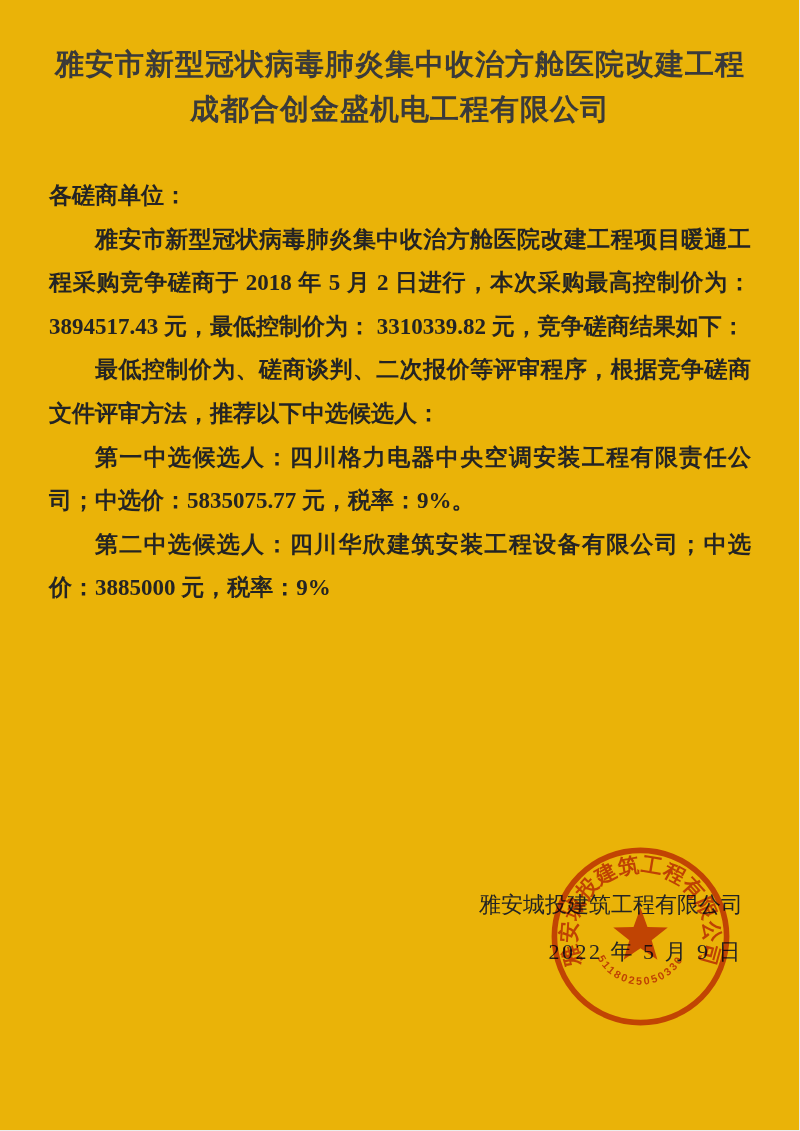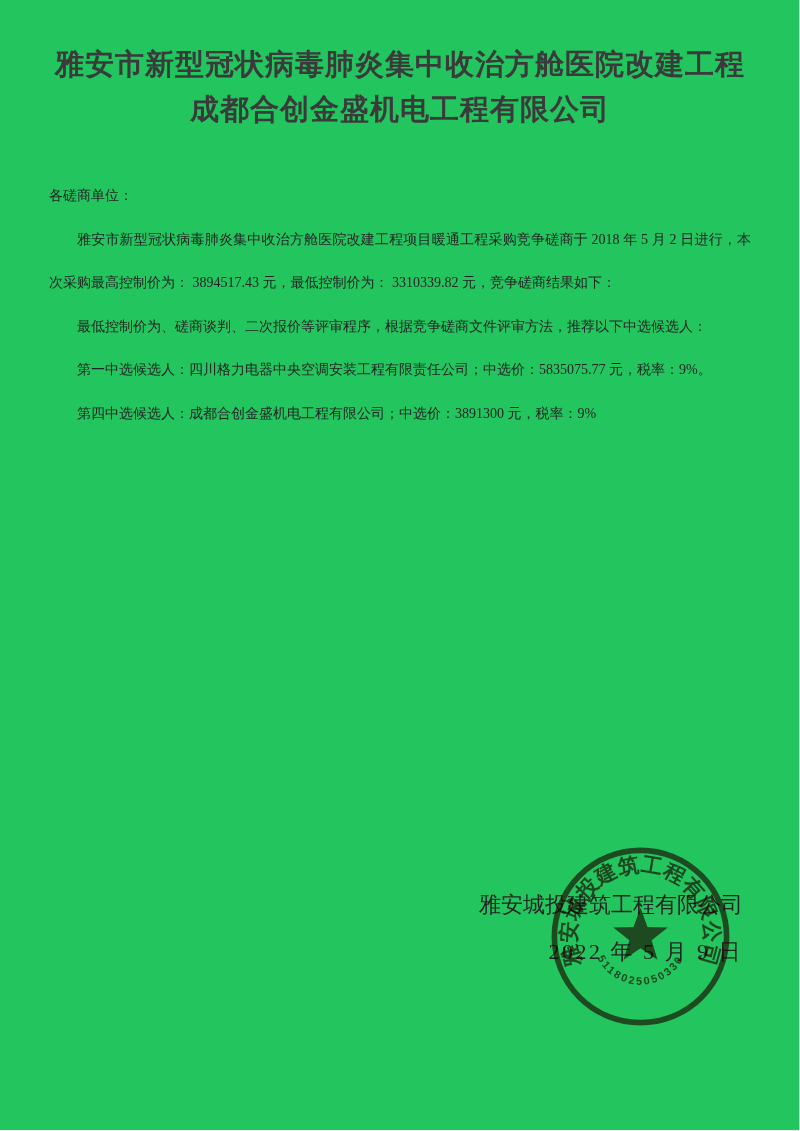--- a/index.html
+++ b/index.html
@@ -1,40 +1,41 @@
 <!DOCTYPE html>
 <html lang="zh"><head>
 <meta charset="utf-8">
 <style>
   html, body { margin:0; padding:0; background:#ffffff; }
   .page {
     position:relative;
     width:800px; height:1131px;
-    background:#22c55e;
+    background:#eab308;
     overflow:hidden;
     color:#242424;
     box-shadow: inset -1px 0 0 #ececec, inset 0 -1px 0 #ececec;
   }
   .title-block {
     position:absolute; top:42px; left:0; width:100%;
     text-align:center;
     font-family:"Liberation Sans","DejaVu Sans",sans-serif;
     font-weight:700;
     font-size:29px;
     line-height:45px;
     color:#3a3a3a;
     letter-spacing:1px;
   }
   .body-block {
     position:absolute; top:174px; left:49px; width:702px;
     font-family:"Liberation Serif","DejaVu Serif",serif;
-    font-size:14px;
+    font-size:23px;
     line-height:43.6px;
     text-align:justify;
     color:#242424;
+    font-weight:bold;
   }
   .body-block p { margin:0; padding:0; }
   .para { text-indent:2em; }
   .signature-block {
     position:absolute; top:881px; right:57px;
     text-align:right;
     font-family:"Liberation Serif","DejaVu Serif",serif;
     font-size:22px;
     line-height:47px;
     color:#242424;
@@ -66,21 +67,21 @@
   <header class="title-block">
     <div>雅安市新型冠状病毒肺炎集中收治方舱医院改建工程</div>
     <div>成都合创金盛机电工程有限公司</div>
   </header>
 
   <main class="body-block">
     <p class="salutation">各磋商单位：</p>
     <p class="para">雅安市新型冠状病毒肺炎集中收治方舱医院改建工程项目暖通工程采购竞争磋商于 2018 年 5 月 2 日进行，本次采购最高控制价为： 3894517.43 元，最低控制价为： 3310339.82 元，竞争磋商结果如下：</p>
     <p class="para">最低控制价为、磋商谈判、二次报价等评审程序，根据竞争磋商文件评审方法，推荐以下中选候选人：</p>
     <p class="para">第一中选候选人：四川格力电器中央空调安装工程有限责任公司；中选价：5835075.77 元，税率：9%。</p>
-    <p class="para">第四中选候选人：成都合创金盛机电工程有限公司；中选价：3891300 元，税率：9%</p>
+    <p class="para">第二中选候选人：四川华欣建筑安装工程设备有限公司；中选价：3885000 元，税率：9%</p>
   </main>
 
   <div class="signature-block">
     <div class="sig-company">雅安城投建筑工程有限公司</div>
     <div class="sig-date">2022 年 5 月 9 日</div>
   </div>
 
   <svg class="stamp" viewBox="0 0 200 200" xmlns="http://www.w3.org/2000/svg">
     <circle class="stamp-ring" cx="100" cy="100" r="84"></circle>
     <polygon class="stamp-star" points="100,72 106.8,90.7 126.6,91.3 110.9,103.6 116.5,122.7 100,111.5 83.5,122.7 89.1,103.6 73.4,91.3 93.2,90.7"></polygon>

